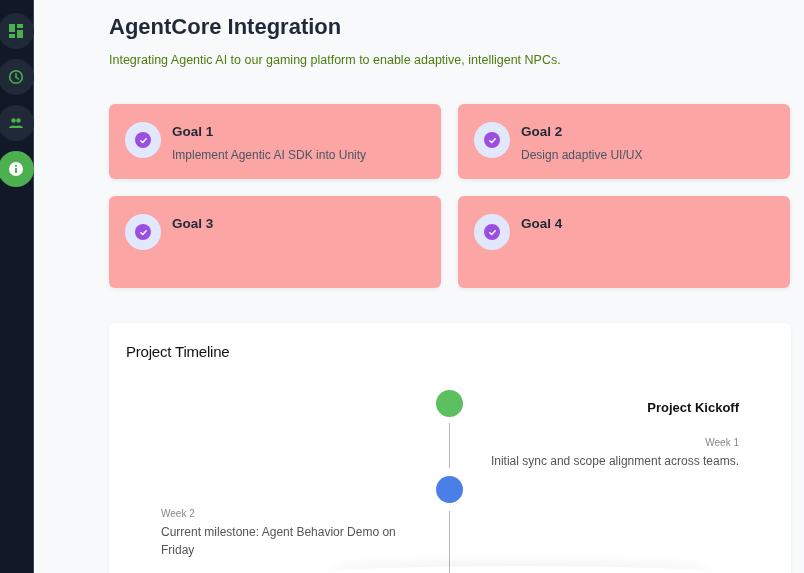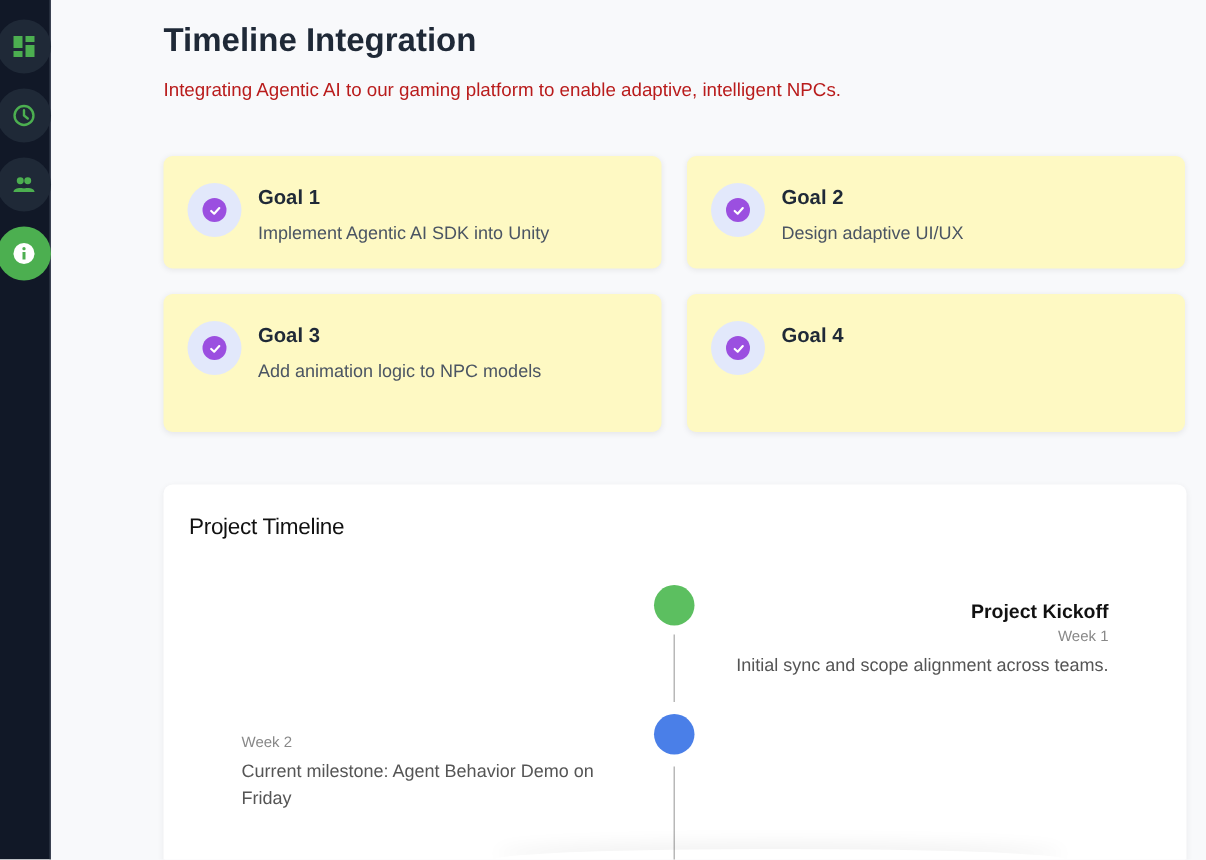--- a/index.html
+++ b/index.html
@@ -24,25 +24,25 @@
     .nav-btn.active { background: #4caf50; }
     .nav-btn svg { width: 16px; height: 16px; }
 
     .main { position: absolute; left: 109px; top: 0; width: 682px; }
     .page-title {
       position: absolute; top: 14px; left: 0;
       font-size: 22px; font-weight: bold; color: #1f2937; white-space: nowrap;
     }
     .page-subtitle {
       position: absolute; top: 53px; left: 0;
-      font-size: 12.5px; color: #b91c1c; white-space: nowrap;
+      font-size: 12.5px; color: #4d7c0f; white-space: nowrap;
     }
     .goal-card {
       position: absolute; width: 332px;
-      background: #fef9c3; border-radius: 6px;
+      background: #fca5a5; border-radius: 6px;
       box-shadow: 0 1px 4px rgba(0,0,0,0.08);
     }
     .goal-icon {
       position: absolute; left: 16px; top: 18px; width: 36px; height: 36px;
       border-radius: 50%; background: #e2e8fb;
       display: flex; align-items: center; justify-content: center;
     }
     .goal-icon .check {
       width: 16px; height: 16px; border-radius: 50%; background: #9b4fe0;
       display: flex; align-items: center; justify-content: center;
@@ -64,21 +64,21 @@
       position: absolute; left: 17px; top: 20px;
       font-size: 15px; color: #111; font-weight: normal; letter-spacing: -0.2px;
     }
     .tl-line {
       position: absolute; left: 340px; width: 1px; background: #b8b8b8;
     }
     .tl-dot {
       position: absolute; left: 327px; width: 27px; height: 27px; border-radius: 50%;
     }
     .tl-item-title { font-size: 13px; font-weight: bold; color: #111; }
-    .tl-item-week { font-size: 10px; color: #888; margin-top: 4px; }
+    .tl-item-week { font-size: 10px; color: #888; margin-top: 22px; }
     .tl-item-desc { font-size: 12px; color: #555; line-height: 18px; margin-top: 4px; }
     .tl-right { position: absolute; right: 52px; text-align: right; }
     .tl-left { position: absolute; left: 52px; width: 245px; text-align: left; }
     .bottom-shadow {
       position: absolute; left: 330px; top: 566px; width: 380px; height: 14px;
       border-radius: 50%;
       box-shadow: 0 -4px 12px rgba(0,0,0,0.06);
     }
   </style>
 </head>
@@ -110,21 +110,21 @@
   <div class="nav-btn active" style="top:151px;">
     <svg viewBox="0 0 16 16">
       <circle cx="8" cy="8" r="7" fill="#ffffff"></circle>
       <circle cx="8" cy="4.8" r="1.1" fill="#4caf50"></circle>
       <rect x="7" y="7" width="2" height="5" fill="#4caf50"></rect>
     </svg>
   </div>
 </div>
 
 <div class="main">
-  <h1 class="page-title">Timeline Integration</h1>
+  <h1 class="page-title">AgentCore Integration</h1>
   <p class="page-subtitle">Integrating Agentic AI to our gaming platform to enable adaptive, intelligent NPCs.</p>
 
   <div class="goal-card" style="left:0; top:104px; height:75px;">
     <div class="goal-icon">
       <div class="check">
         <svg viewBox="0 0 10 10" width="9" height="9">
             <path d="M2 5.2 L4.2 7.2 L8 3" fill="none" stroke="#fff" stroke-width="1.6" stroke-linecap="round" stroke-linejoin="round"></path>
           </svg>
       </div>
     </div>
@@ -146,21 +146,20 @@
 
   <div class="goal-card" style="left:0; top:196px; height:92px;">
     <div class="goal-icon">
       <div class="check">
         <svg viewBox="0 0 10 10" width="9" height="9">
             <path d="M2 5.2 L4.2 7.2 L8 3" fill="none" stroke="#fff" stroke-width="1.6" stroke-linecap="round" stroke-linejoin="round"></path>
           </svg>
       </div>
     </div>
     <div class="goal-title">Goal 3</div>
-    <div class="goal-desc">Add animation logic to NPC models</div>
   </div>
 
   <div class="goal-card" style="left:349px; top:196px; height:92px;">
     <div class="goal-icon">
       <div class="check">
         <svg viewBox="0 0 10 10" width="9" height="9">
             <path d="M2 5.2 L4.2 7.2 L8 3" fill="none" stroke="#fff" stroke-width="1.6" stroke-linecap="round" stroke-linejoin="round"></path>
           </svg>
       </div>
     </div>

